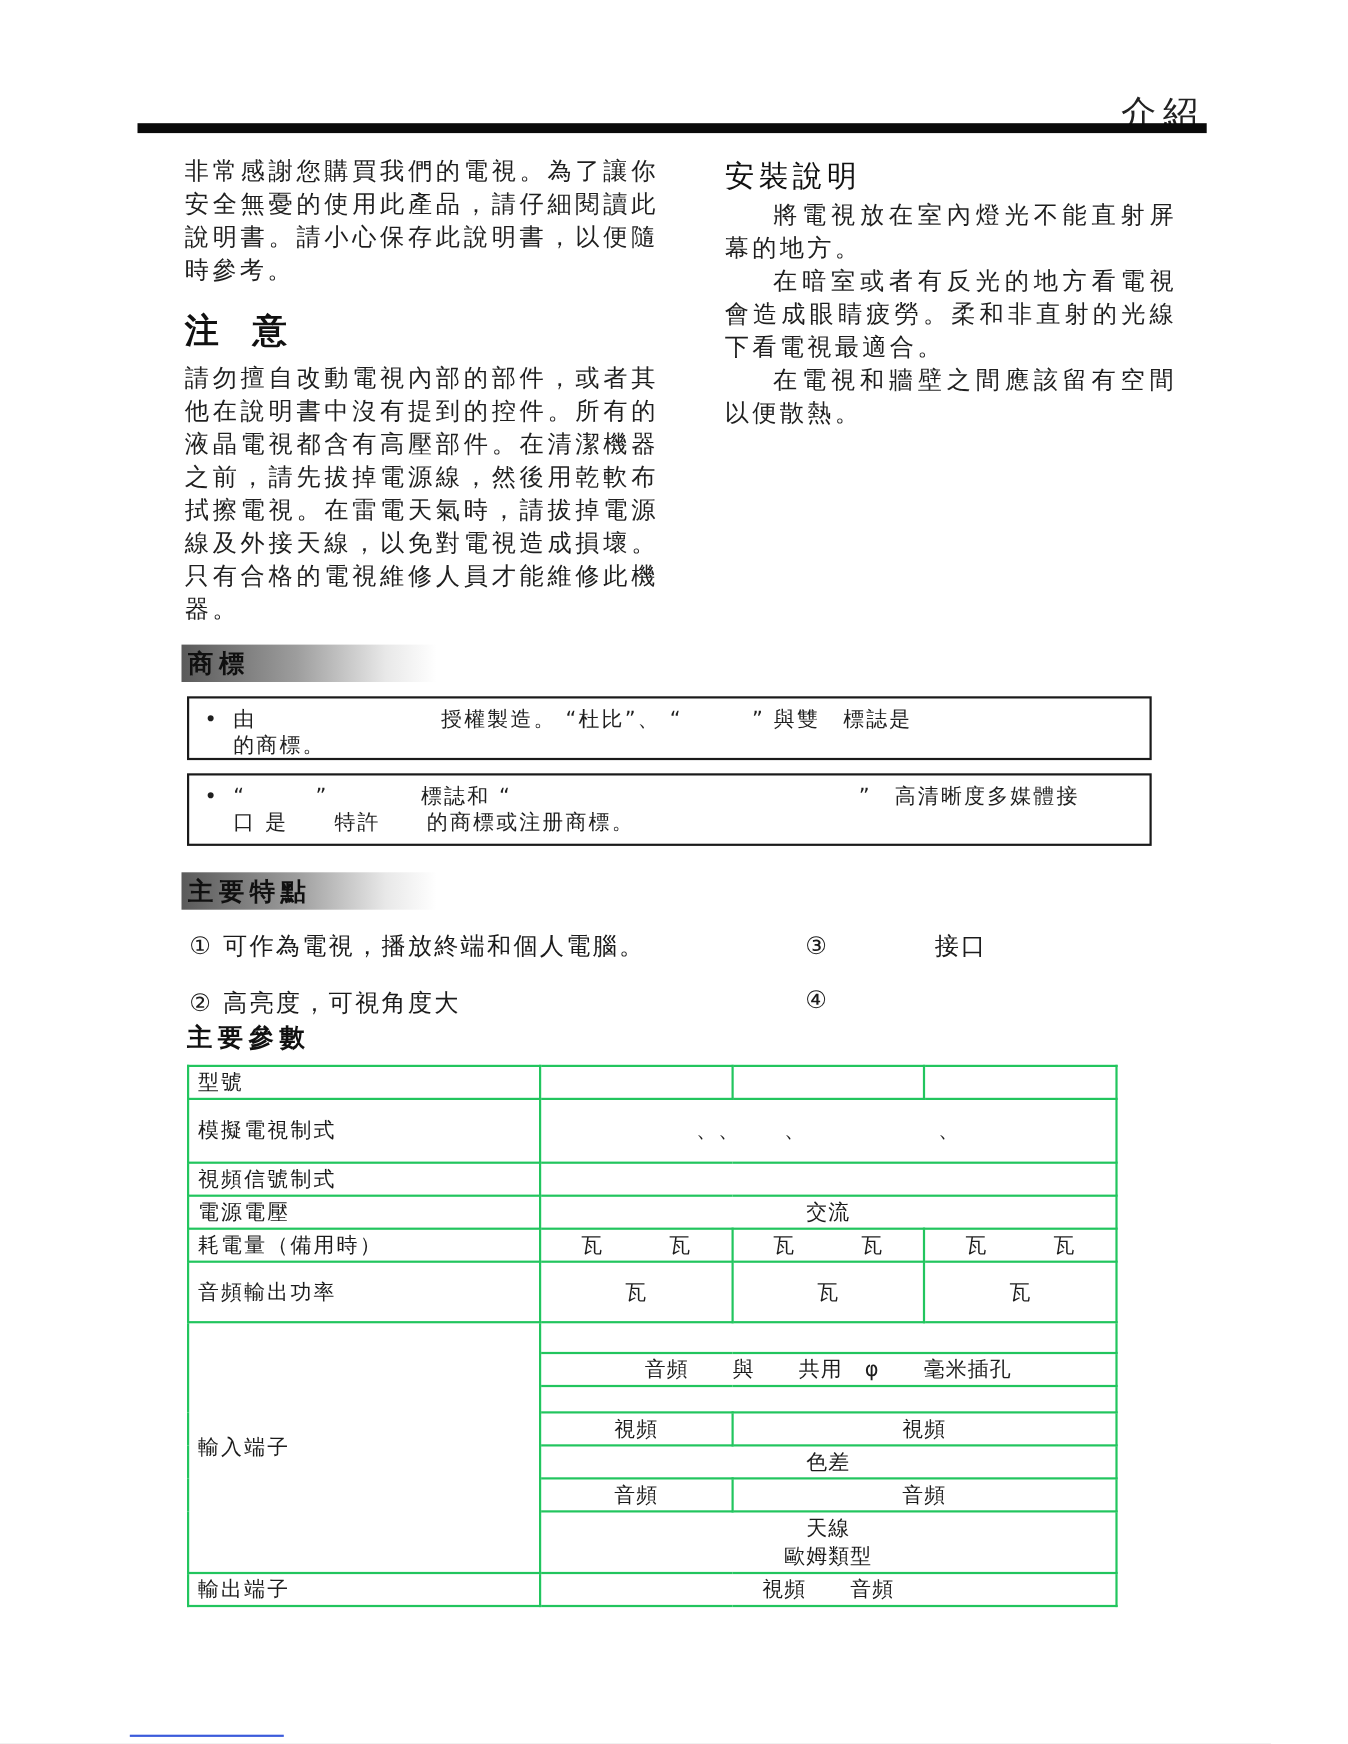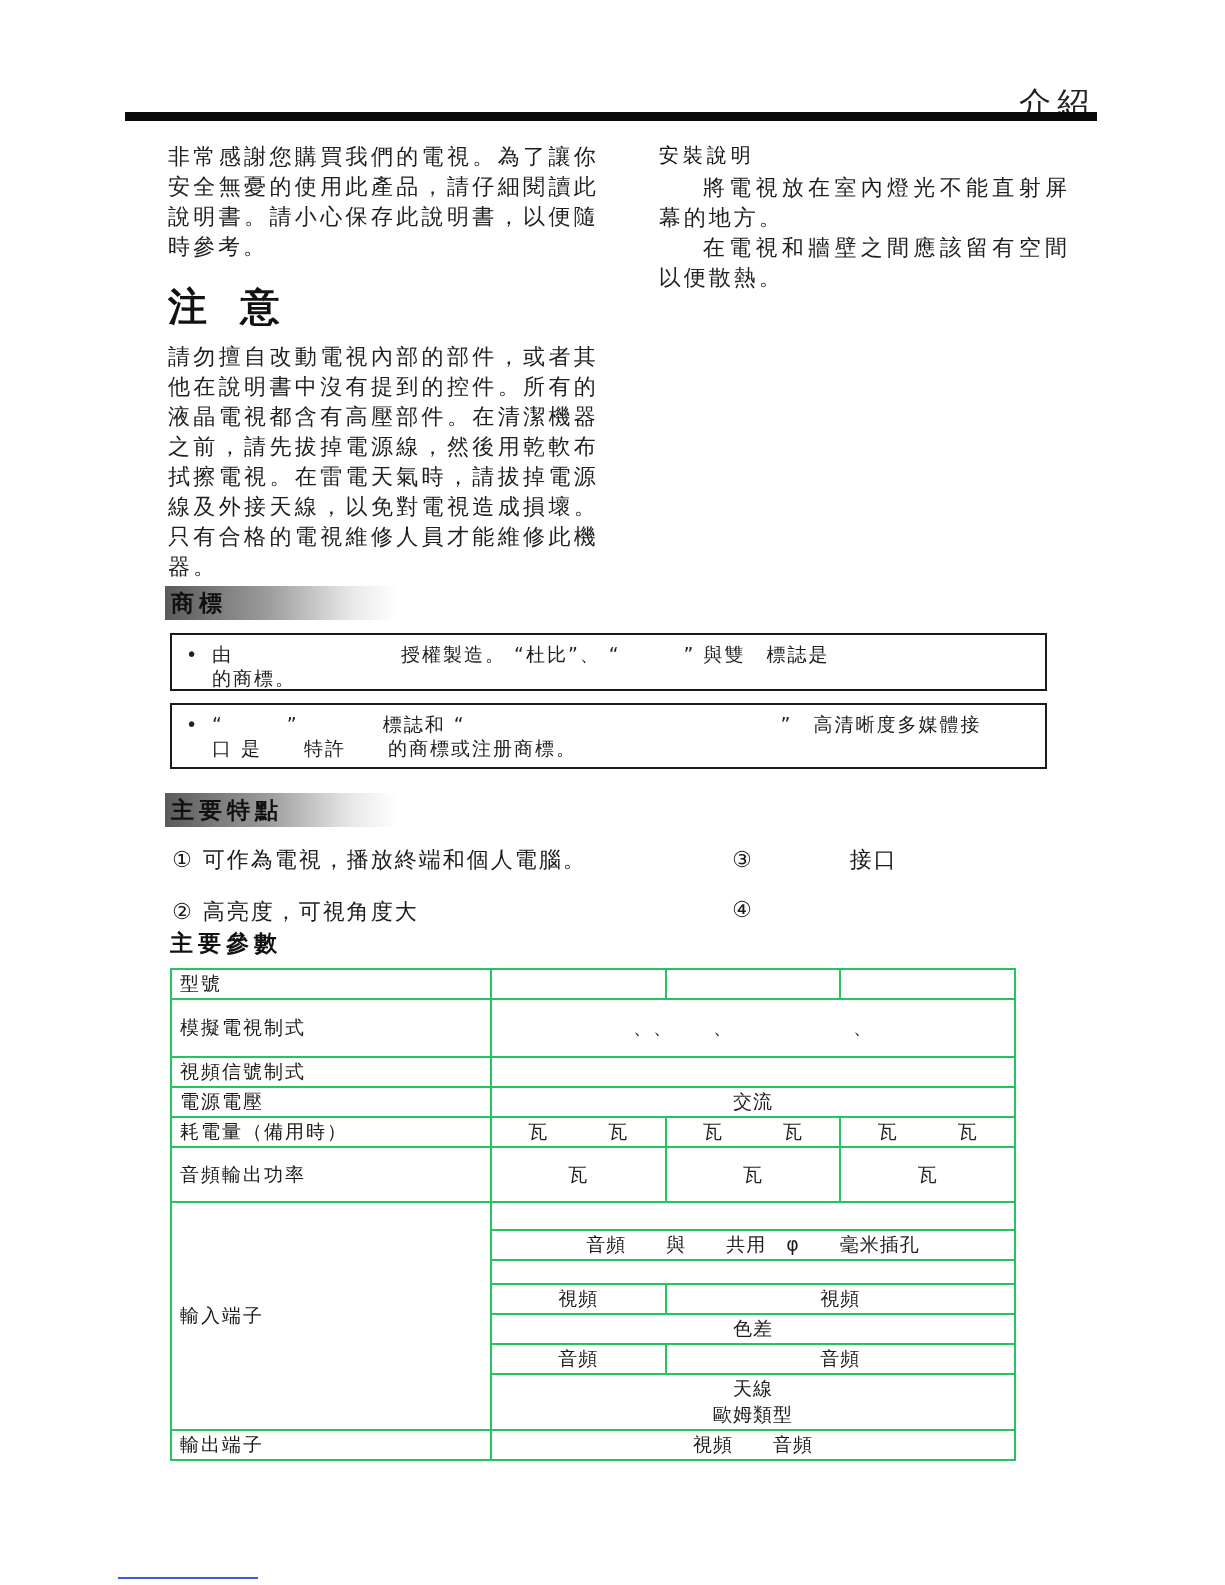--- a/index.html
+++ b/index.html
@@ -47,27 +47,27 @@
 
   .body-text {
     font-size: 22px;
     line-height: 30px;
     text-align: justify;
     letter-spacing: 3px;
     color: #1f1f1f;
   }
   .notice-heading {
     margin: 18px 0 8px 0;
-    font-size: 39px;
+    font-size: 31px;
     font-weight: bold;
     letter-spacing: 10px;
     color: #111;
   }
   .install-heading {
-    font-size: 20px;
+    font-size: 27px;
     letter-spacing: 4px;
     margin-bottom: 4px;
     color: #111;
   }
   .indent-para { text-indent: 2em; margin: 0; }
   .no-indent-para { text-indent: 0; margin: 0; }
 
   
   .section-bar {
     position: absolute;
@@ -183,20 +183,21 @@
   <div class="columns">
     <div class="col-left">
       <p class="body-text no-indent-para">非常感謝您購買我們的電視。為了讓你安全無憂的使用此產品，請仔細閱讀此說明書。請小心保存此說明書，以便隨時參考。</p>
       <div class="notice-heading">注 意</div>
       <p class="body-text no-indent-para">請勿擅自改動電視內部的部件，或者其他在說明書中沒有提到的控件。所有的液晶電視都含有高壓部件。在清潔機器之前，請先拔掉電源線，然後用乾軟布拭擦電視。在雷電天氣時，請拔掉電源線及外接天線，以免對電視造成損壞。只有合格的電視維修人員才能維修此機器。</p>
     </div>
     <div class="col-right">
       <div class="install-heading">安裝說明</div>
       <div class="body-text">
         <p class="indent-para">將電視放在室內燈光不能直射屏幕的地方。</p>
+        <p class="indent-para">在暗室或者有反光的地方看電視會造成眼睛疲勞。柔和非直射的光線下看電視最適合。</p>
         <p class="indent-para">在電視和牆壁之間應該留有空間以便散熱。</p>
       </div>
     </div>
   </div>
 
   <div class="section-bar" id="bar-trademark">
     <span class="bar-label">商標</span>
   </div>
 
   <div class="tm-box" id="tm-box-1">

